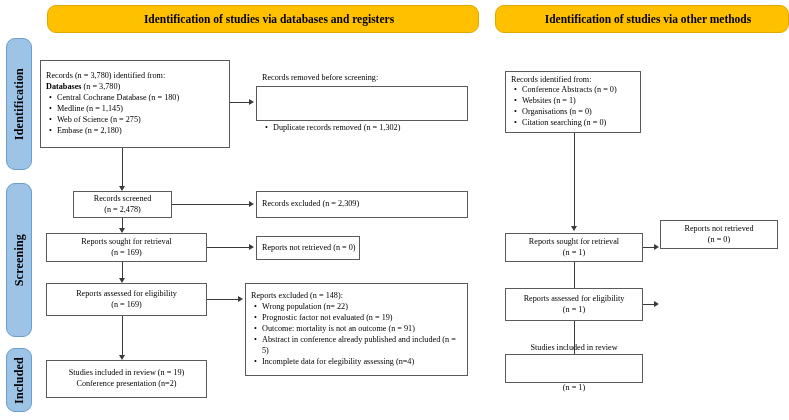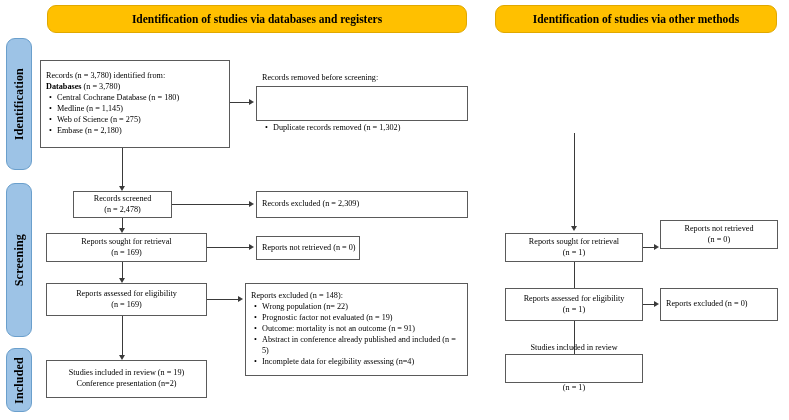--- a/index.html
+++ b/index.html
@@ -46,20 +46,21 @@
     background: #FFC000;
     border: 1px solid #e0a800;
     border-radius: 9px;
     display: flex;
     align-items: center;
     justify-content: center;
     font-weight: bold;
     font-size: 11.5px;
     color: #000;
     text-align: center;
+    padding-left: 12px;
   }
 
   
   .box {
     position: absolute;
     background: #ffffff;
     border: 1px solid #5a5a5a;
     box-sizing: border-box;
     font-size: 8.2px;
     line-height: 1.32;
@@ -223,20 +224,29 @@
   <div class="arrowhead" style="left:238px; top:295.5px;"></div>
 
   <div class="vline" style="left:122px; top:316px; height:39px;"></div>
   <div class="arrowhead down" style="left:119px; top:355px;"></div>
 
   <div class="box center" style="left:46px; top:360px; width:161px; height:38px;">
     <span class="ln">Studies included in review (n = 19)</span>
     <span class="ln">Conference presentation (n=2)</span>
   </div>
 
+  <div class="box left" style="left:505px; top:71px; width:136px; height:62px;">
+    <span class="ln">Records identified from:</span>
+    <ul class="bullets">
+      <li>Conference Abstracts (n = 0)</li>
+      <li>Websites (n = 1)</li>
+      <li>Organisations (n = 0)</li>
+      <li>Citation searching (n = 0)</li>
+    </ul>
+  </div>
 
   <div class="vline" style="left:574px; top:133px; height:93px;"></div>
   <div class="arrowhead down" style="left:571px; top:226px;"></div>
 
   <div class="box center" style="left:505px; top:233px; width:138px; height:29px;">
     <span class="ln">Reports sought for retrieval</span>
     <span class="ln">(n = 1)</span>
   </div>
 
   <div class="box center" style="left:660px; top:220px; width:118px; height:29px;">
@@ -247,23 +257,20 @@
   <div class="hline" style="left:643px; top:247px; width:11px;"></div>
   <div class="arrowhead" style="left:654px; top:243.5px;"></div>
 
   <div class="vline" style="left:574px; top:262px; height:26px;"></div>
 
   <div class="box center" style="left:505px; top:288px; width:138px; height:33px;">
     <span class="ln">Reports assessed for eligibility</span>
     <span class="ln">(n = 1)</span>
   </div>
 
-  <div class="box left" style="left:660px; top:288px; width:118px; height:33px;">
-    <span class="ln">Reports excluded (n = 0)</span>
-  </div>
 
   <div class="hline" style="left:643px; top:304px; width:11px;"></div>
   <div class="arrowhead" style="left:654px; top:300.5px;"></div>
 
   <div class="vline" style="left:574px; top:321px; height:33px;"></div>
 
   <div class="box center" style="left:505px; top:354px; width:138px; height:29px;gap:29px;">
     <span class="ln">Studies included in review</span>
     <span class="ln">(n = 1)</span>
   </div>

